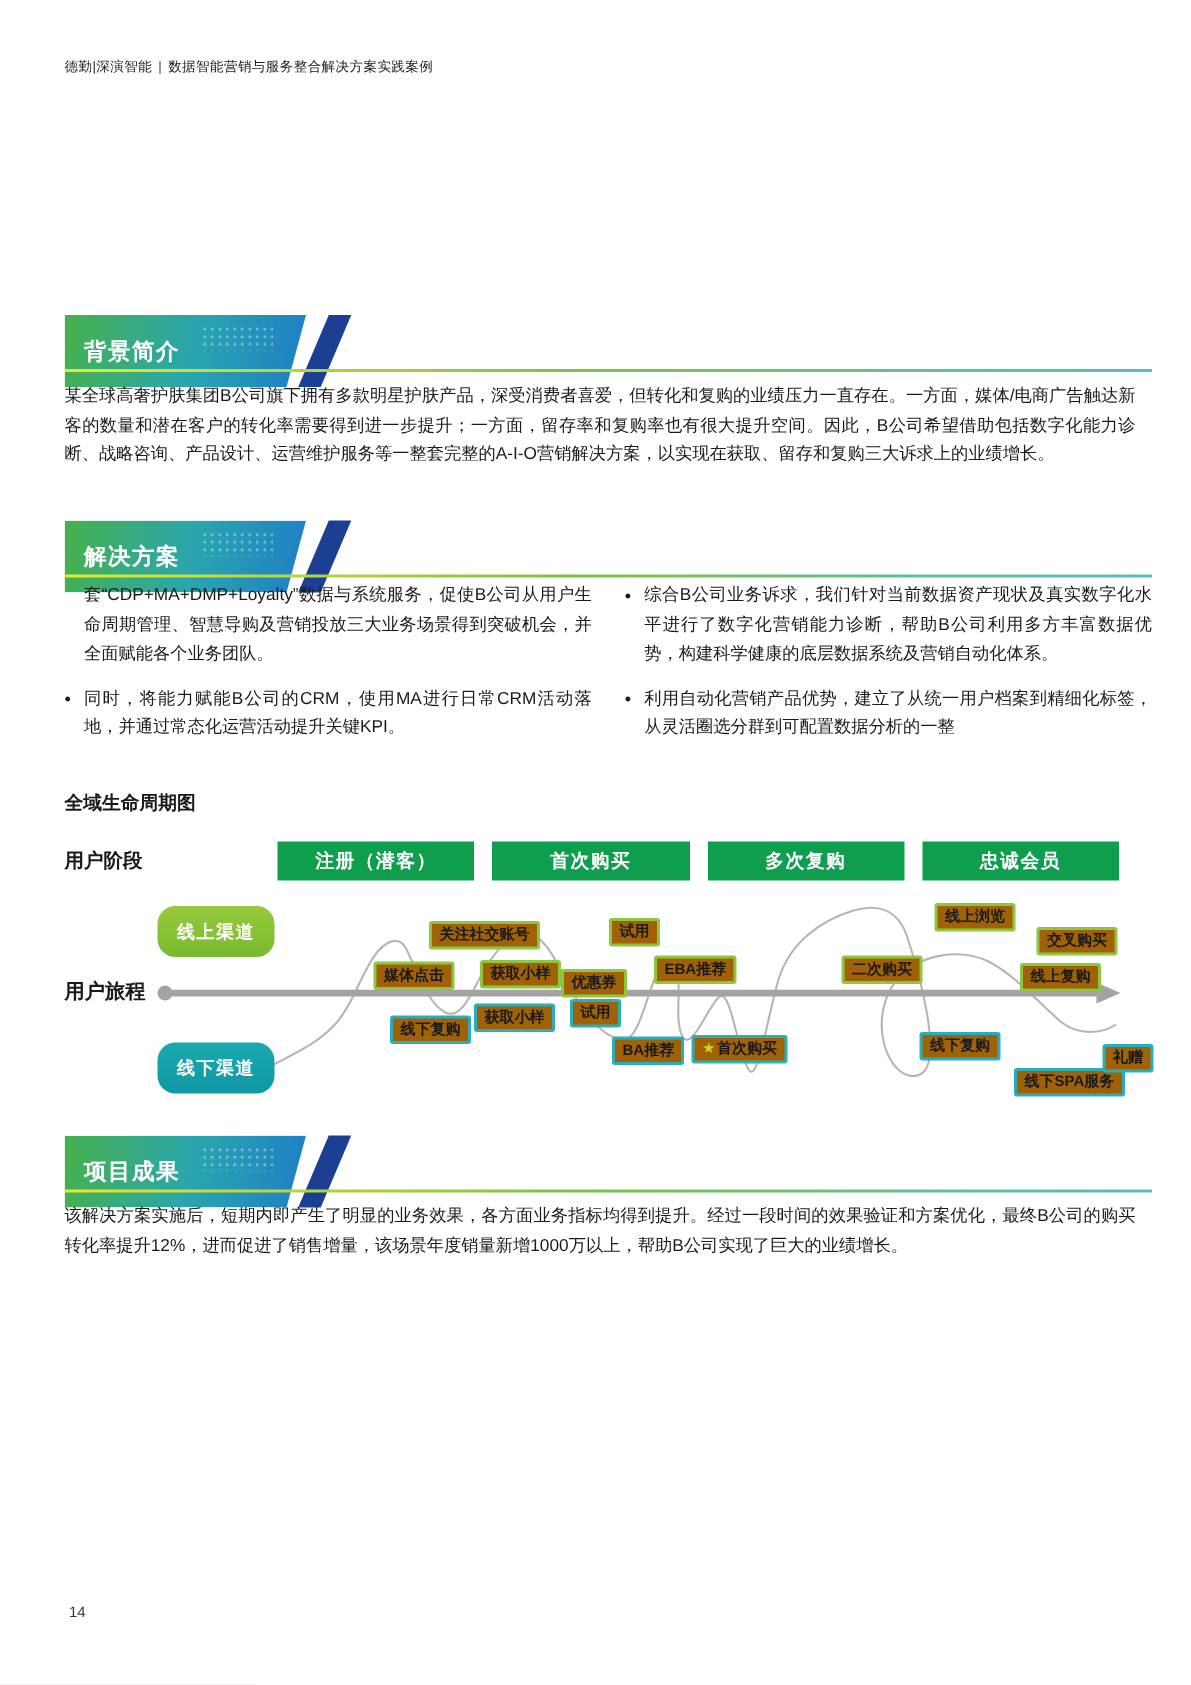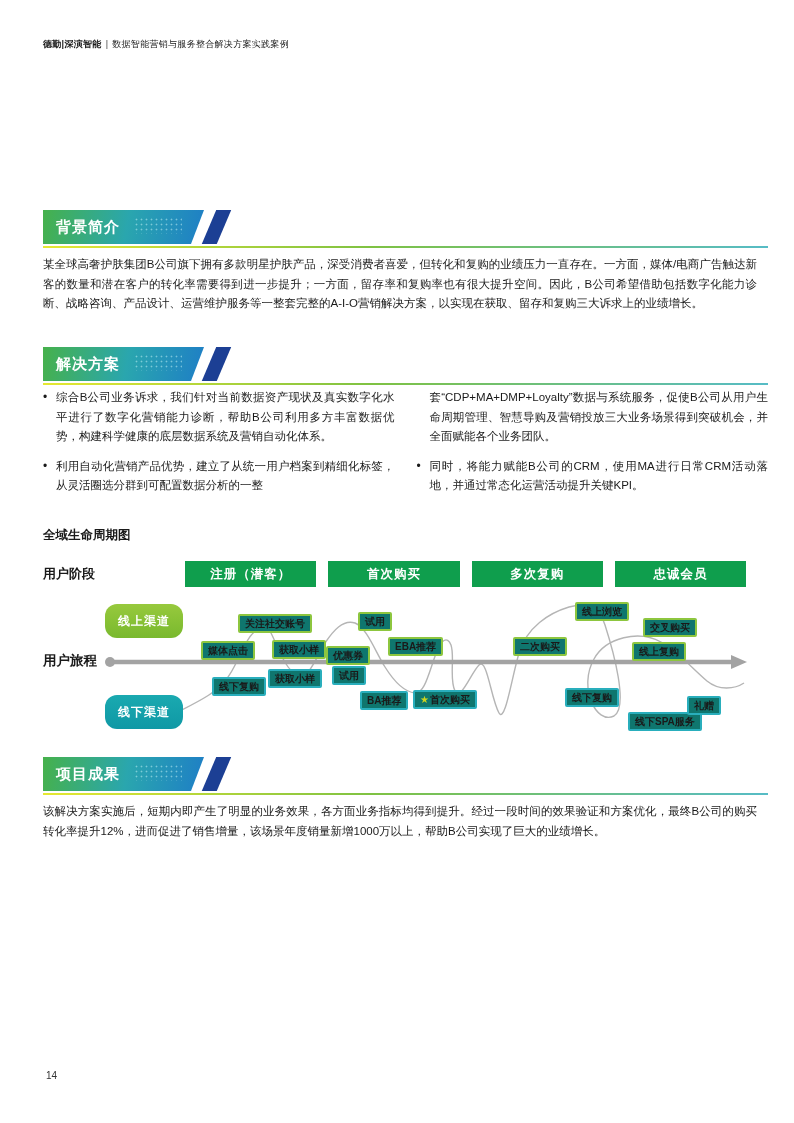--- a/index.html
+++ b/index.html
@@ -10,29 +10,29 @@
     --curve_gray:#b5b5b5; --pill_green_a:#97c93d; --pill_green_b:#79b92e;
     --pill_teal_a:#1aa9b0; --pill_teal_b:#0f98a5; --star_yellow:#cdd41e;
     --text_black:#1a1a1a;
   }
   html,body{margin:0;padding:0;background:#e8e8e8;}
   .page{position:relative;width:794px;height:1123px;margin:0 auto;background:#fff;
     font-family:"Liberation Sans","DejaVu Sans",sans-serif;color:var(--text_black);overflow:hidden;}
 
   
   .hdr{position:absolute;left:43px;top:38px;font-size:9px;letter-spacing:.3px;white-space:nowrap;}
-  .hdr b{font-weight:bold;margin-top:12px;}
+  .hdr b{font-weight:normal;margin-top:12px;}
   .hdr .sep{margin:0 4px;color:#444;}
 
   
   .title{position:absolute;left:43px;top:170px;width:720px;font-size:19px;font-weight:bold;
     color:var(--title_green);letter-spacing:.2px;}
 
   
-  .badge-wrap{position:absolute;left:43px;display:flex;align-items:stretch;height:34px;}
+  .badge-wrap{position:absolute;left:43px;display:flex;align-items:stretch;height:48px;}
   .badge-main{position:relative;display:flex;align-items:center;min-width:118px;padding:0 30px 0 13px;
     color:#fff;font-size:15px;font-weight:bold;letter-spacing:1px;
     background:linear-gradient(100deg,var(--badge_green) 0%,var(--badge_teal) 52%,var(--badge_blue) 100%);
     clip-path:polygon(0 0,100% 0,calc(100% - 13px) 100%,0 100%);}
   .badge-main::after{content:"";position:absolute;right:22px;top:7px;width:48px;height:17px;
     background-image:radial-gradient(rgba(220,255,255,.85) .8px,transparent 1.1px);
     background-size:5px 5px;opacity:.55;}
   .badge-slash{width:15px;margin-left:5px;background:var(--slash_blue);transform:skewX(-23deg);}
   .sec-line{position:absolute;left:43px;width:725px;height:2px;
     background:linear-gradient(90deg,var(--line_yellow),var(--line_green) 45%,var(--line_teal) 100%);}
@@ -53,22 +53,22 @@
   .stage-box{flex:1;height:26px;background:var(--stage_green);color:#fff;font-size:12.5px;font-weight:bold;
     display:flex;align-items:center;justify-content:center;letter-spacing:1px;}
 
   .diagram{position:absolute;left:43px;top:595px;width:725px;height:150px;}
   .diagram svg{position:absolute;left:0;top:0;}
   .journey-label{position:absolute;left:0;top:57px;font-size:13.5px;font-weight:bold;}
   .pill{position:absolute;width:78px;height:34px;border-radius:12px;color:#fff;font-weight:bold;
     font-size:12px;display:flex;align-items:center;justify-content:center;letter-spacing:1px;}
   .pill.online{background:linear-gradient(180deg,var(--pill_green_a),var(--pill_green_b));left:62px;top:9px;}
   .pill.offline{background:linear-gradient(180deg,var(--pill_teal_a),var(--pill_teal_b));left:62px;top:100px;text-align:right;}
-  .jbox{position:absolute;background:#0f766e;border:2px solid;border-radius:2px;font-size:10px;
-    font-weight:bold;padding:1.5px 5px;white-space:nowrap;line-height:12px;}
+  .jbox{position:absolute;background:#a16207;border:2px solid;border-radius:2px;font-size:10px;
+    font-weight:bold;padding:1.5px 5px;white-space:nowrap;line-height:12px;margin-left:48px;}
   .jbox.online{border-color:var(--online_green);}
   .jbox.offline{border-color:var(--offline_teal);}
   .star{color:var(--star_yellow);margin-right:1px;font-size:10px;}
 
   .page-num{position:absolute;left:46px;top:1070px;font-size:10px;font-weight:normal;color:#333;}
 </style>
 </head>
 <body>
 
 <div class="page">
@@ -85,26 +85,26 @@
   <div class="sec-line" style="top:246px"></div>
   <div class="body-text" style="top:255px">某全球高奢护肤集团B公司旗下拥有多款明星护肤产品，深受消费者喜爱，但转化和复购的业绩压力一直存在。一方面，媒体/电商广告触达新客的数量和潜在客户的转化率需要得到进一步提升；一方面，留存率和复购率也有很大提升空间。因此，B公司希望借助包括数字化能力诊断、战略咨询、产品设计、运营维护服务等一整套完整的A-I-O营销解决方案，以实现在获取、留存和复购三大诉求上的业绩增长。</div>
 
   <div class="badge-wrap" style="top:347px">
     <div class="badge-main">解决方案</div>
     <div class="badge-slash"></div>
   </div>
   <div class="sec-line" style="top:383px"></div>
   <div class="cols">
     <div class="col">
+      <div class="li">套“CDP+MA+DMP+Loyalty”数据与系统服务，促使B公司从用户生命周期管理、智慧导购及营销投放三大业务场景得到突破机会，并全面赋能各个业务团队。</div>
+      <div class="li bullet">同时，将能力赋能B公司的CRM，使用MA进行日常CRM活动落地，并通过常态化运营活动提升关键KPI。</div>
+    </div>
+    <div class="col">
       <div class="li bullet">综合B公司业务诉求，我们针对当前数据资产现状及真实数字化水平进行了数字化营销能力诊断，帮助B公司利用多方丰富数据优势，构建科学健康的底层数据系统及营销自动化体系。</div>
       <div class="li bullet">利用自动化营销产品优势，建立了从统一用户档案到精细化标签，从灵活圈选分群到可配置数据分析的一整</div>
-    </div>
-    <div class="col">
-      <div class="li">套“CDP+MA+DMP+Loyalty”数据与系统服务，促使B公司从用户生命周期管理、智慧导购及营销投放三大业务场景得到突破机会，并全面赋能各个业务团队。</div>
-      <div class="li bullet">同时，将能力赋能B公司的CRM，使用MA进行日常CRM活动落地，并通过常态化运营活动提升关键KPI。</div>
     </div>
   </div>
 
   <div class="diag-title">全域生命周期图</div>
   <div class="stage-row">
     <div class="stage-label">用户阶段</div>
     <div class="stage-boxes">
       <div class="stage-box">注册（潜客）</div>
       <div class="stage-box">首次购买</div>
       <div class="stage-box">多次复购</div>

